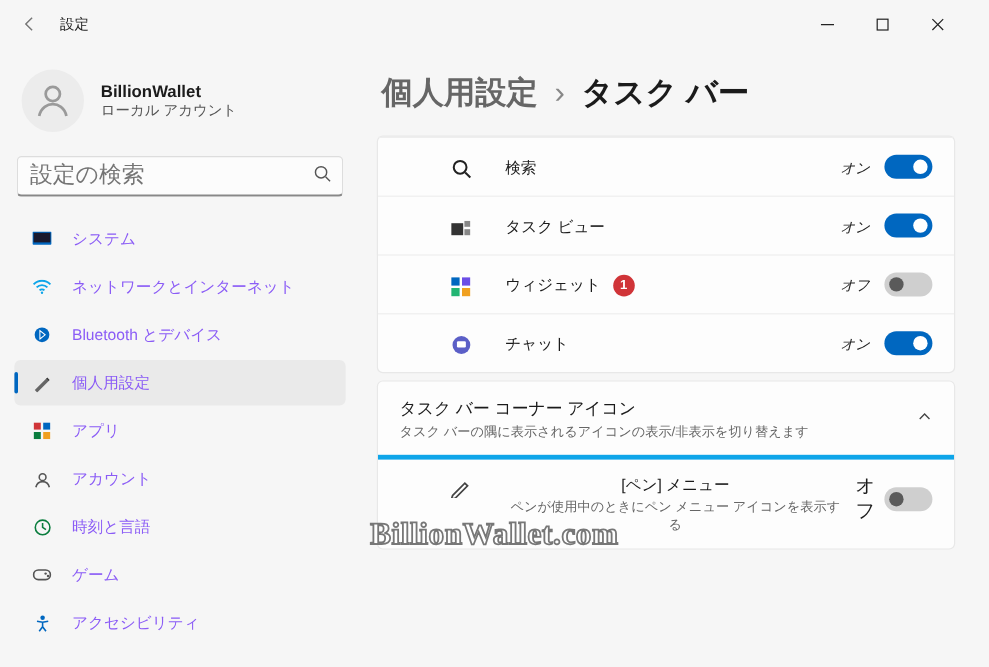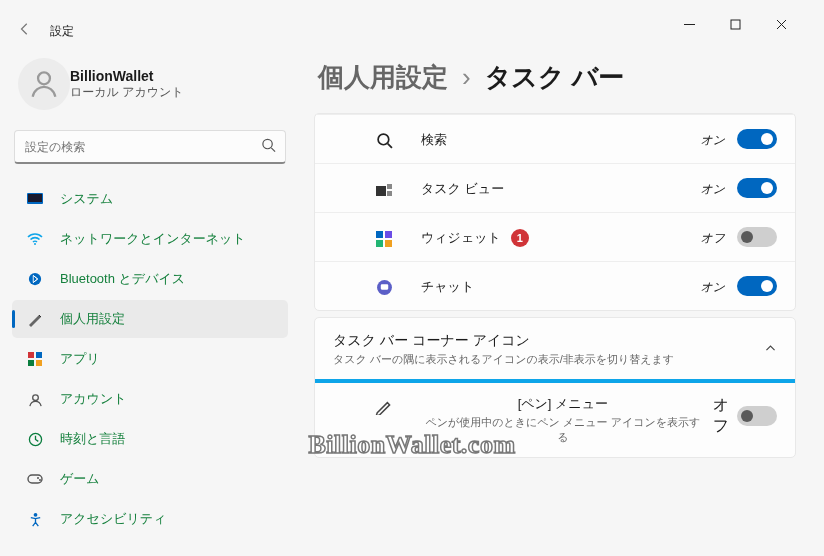--- a/index.html
+++ b/index.html
@@ -9,21 +9,21 @@
     background: #f6f6f6;
     color: #1b1b1b;
     width: 824px;
     height: 556px;
     overflow: hidden;
     position: relative;
   }
   .titlebar {
     height: 40px;
     display: flex;
-    align-items: flex-end;
+    align-items: center;
     padding: 0 20px 0 14px;
   }
   .titlebar .back {
     width: 22px; height: 22px;
     display: flex; align-items: center; justify-content: center;
     color: #555;
   }
   .titlebar .title {
     margin-left: 14px;
     font-size: 12px;
@@ -43,20 +43,21 @@
   }
   .sidebar {
     width: 300px;
     padding: 12px 12px 0 12px;
     display: flex;
     flex-direction: column;
   }
   .account {
     display: flex;
     align-items: center;
+    gap: 14px;
     padding: 6px 6px 14px 6px;
   }
   .avatar {
     width: 52px; height: 52px;
     border-radius: 50%;
     background: #ececec;
     display: flex; align-items: center; justify-content: center;
   }
   .account .name { font-weight: 600; font-size: 14px; }
   .account .sub { font-size: 12px; color: #555; }
@@ -65,21 +66,21 @@
     margin: 6px 2px 10px 2px;
   }
   .search input {
     width: 100%;
     height: 34px;
     border: 1px solid #ddd;
     border-bottom: 2px solid #888;
     border-radius: 4px;
     background: #fcfcfc;
     padding: 0 34px 0 10px;
-    font-size: 12px;
+    font-size: 19px;
     outline: none;
   }
   .search .icon {
     position: absolute;
     right: 10px; top: 50%;
     transform: translateY(-50%);
     color: #555;
   }
   .nav {
     margin-top: 6px;
@@ -88,21 +89,21 @@
     gap: 2px;
   }
   .nav-item {
     display: flex;
     align-items: center;
     gap: 16px;
     height: 38px;
     padding: 0 10px 0 14px;
     border-radius: 5px;
     font-size: 13px;
-    color: #15803d;
+    color: #8b5cf6;
     cursor: pointer;
     position: relative;
   }
   .nav-item.active {
     background: #eaeaea;
   }
   .nav-item.active::before {
     content: "";
     position: absolute;
     left: 0; top: 10px; bottom: 10px;

